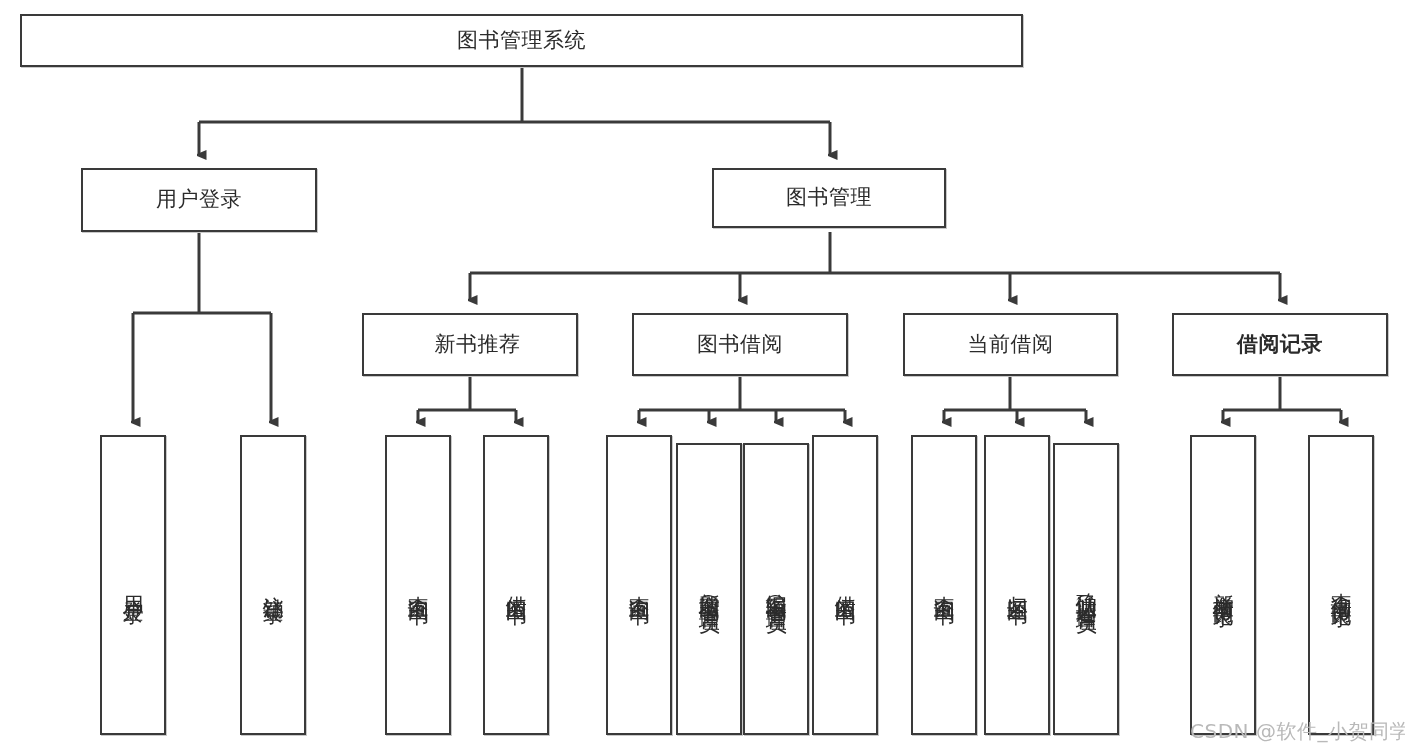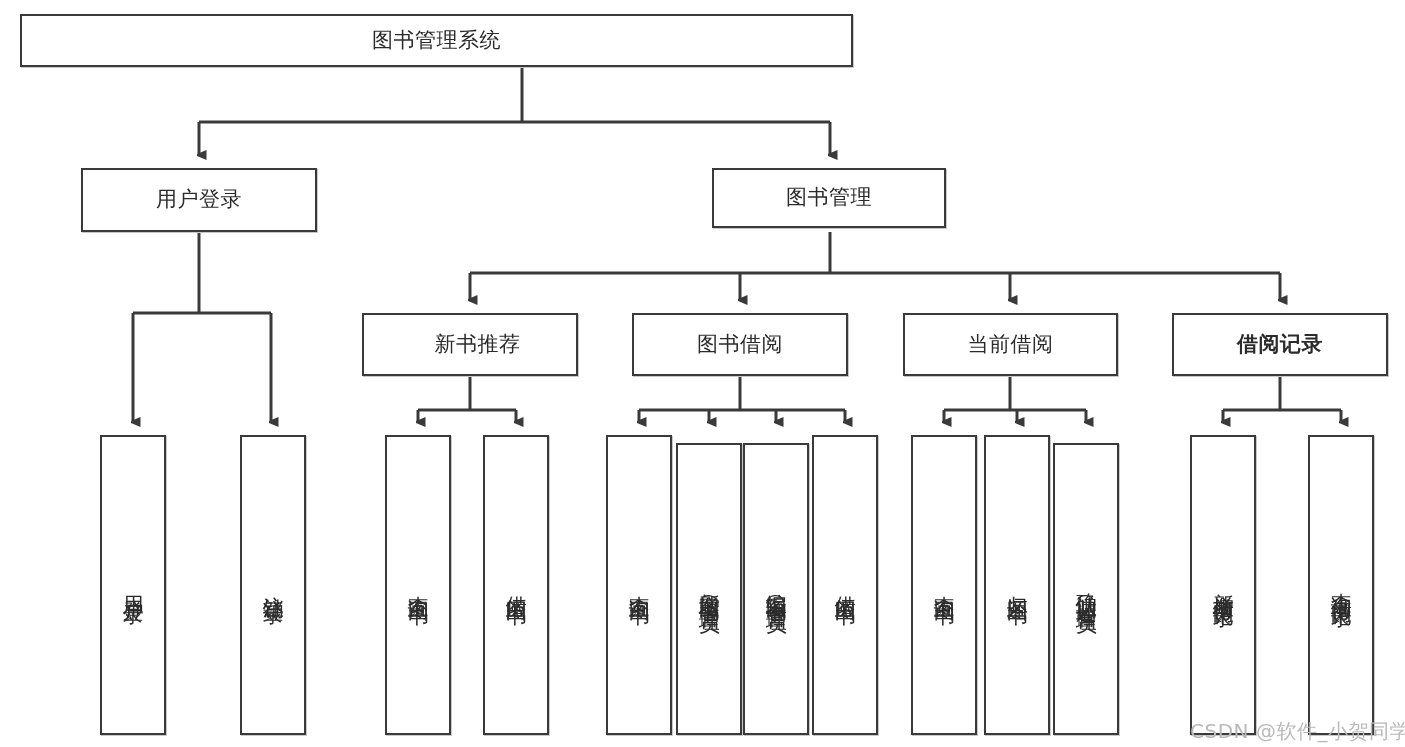--- a/index.html
+++ b/index.html
@@ -113,21 +113,21 @@
       <path d="M1017,410 L1017,422" marker-end="url(#arrow)"></path>
       <path d="M1086,410 L1086,422" marker-end="url(#arrow)"></path>
 
       <path d="M1280,376 L1280,410"></path>
       <path d="M1223,410 L1341,410"></path>
       <path d="M1223,410 L1223,422" marker-end="url(#arrow)"></path>
       <path d="M1341,410 L1341,422" marker-end="url(#arrow)"></path>
     </g>
   </svg>
 
-  <div class="node horiz" id="n-root" style="left: 20px; top: 14px; width: 833px; height: 53px;">
+  <div class="node horiz" id="n-root" style="left: 20px; top: 14px; width: 1003px; height: 53px;">
     <span class="lbl">图书管理系统</span>
   </div>
 
   <div class="node horiz" id="n-l2-0" style="left: 81px; top: 168px; width: 236px; height: 64px;">
     <span class="lbl">用户登录</span>
   </div>
   <div class="node horiz" id="n-l2-1" style="left: 712px; top: 168px; width: 234px; height: 60px;">
     <span class="lbl">图书管理</span>
   </div>
 

